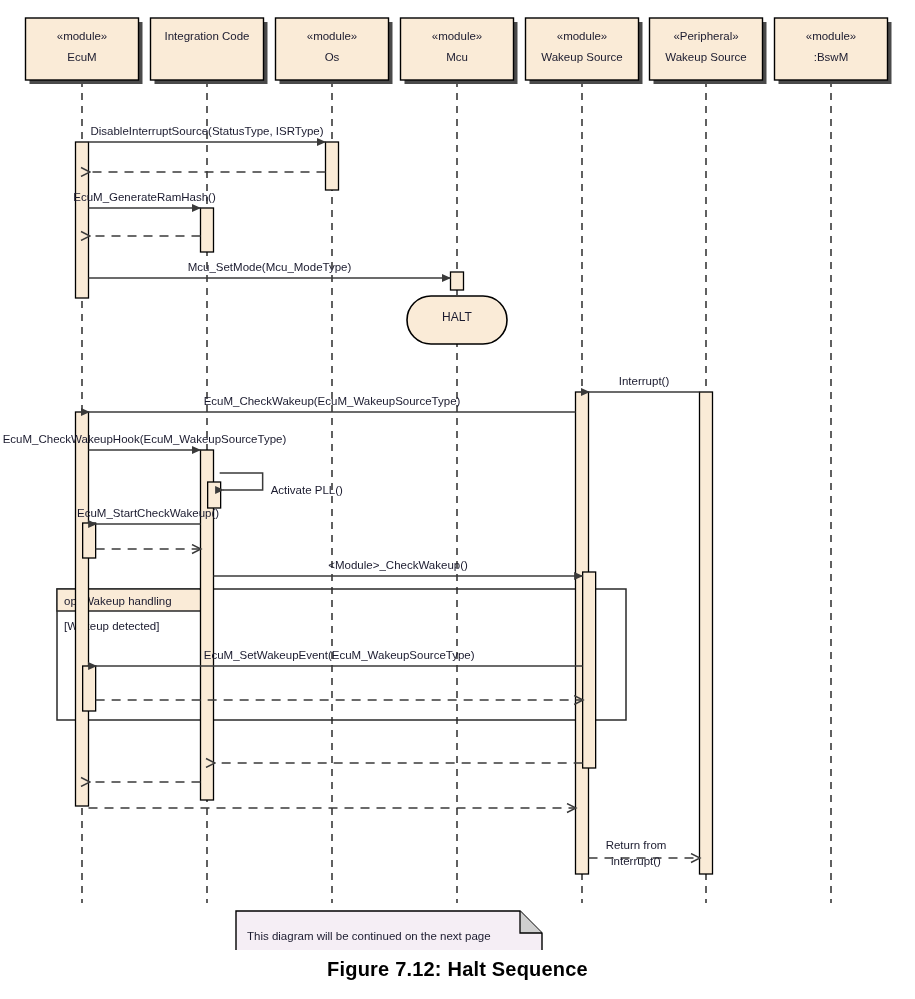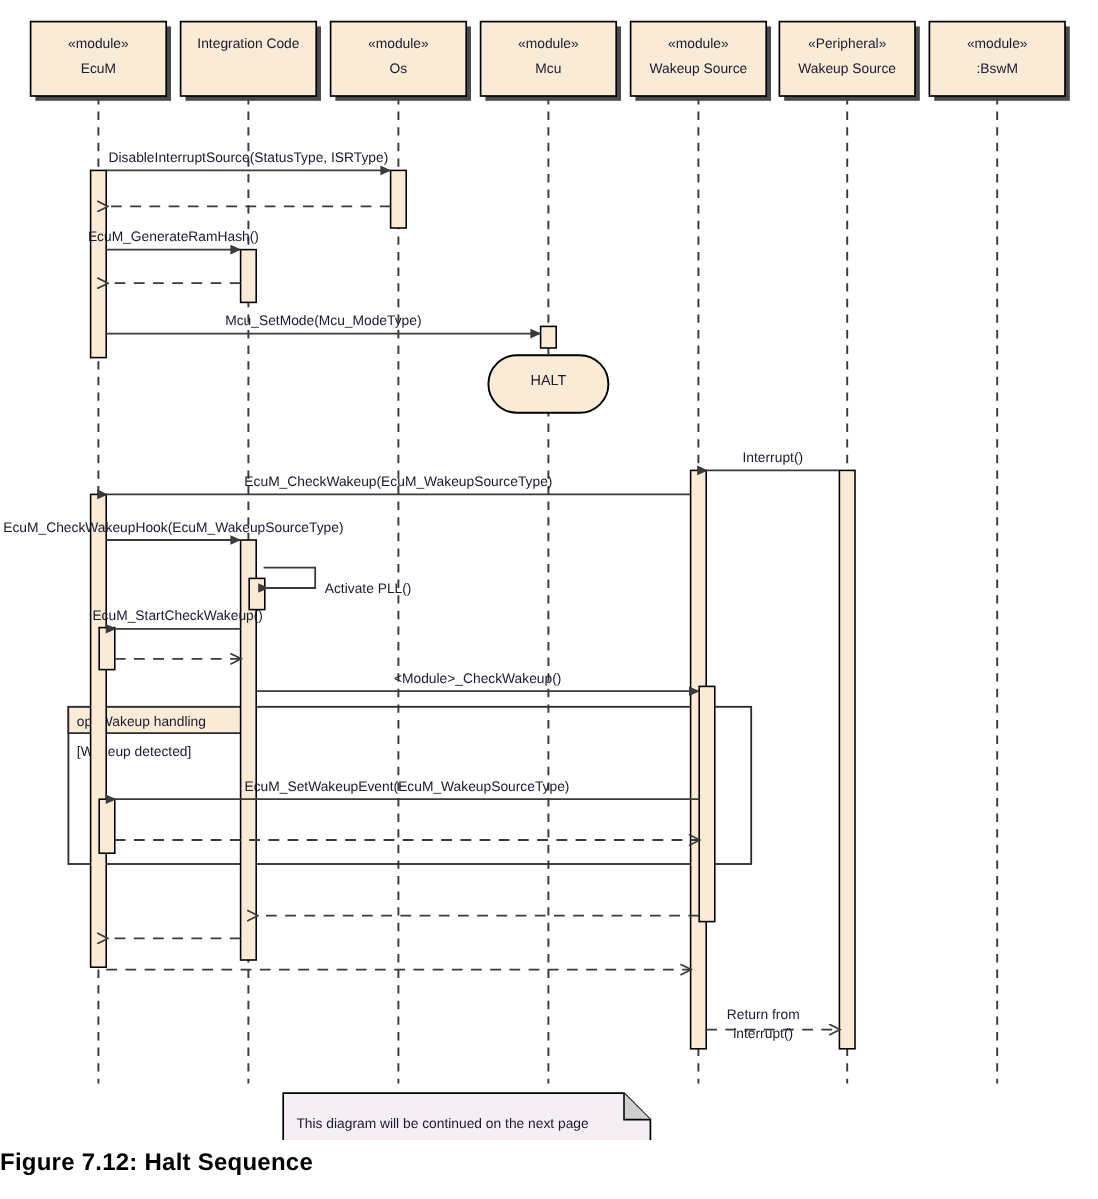--- a/index.html
+++ b/index.html
@@ -1,20 +1,20 @@
 <!DOCTYPE html>
 <html><head>
 <meta charset="utf-8">
 <style>
   html,body{margin:0;padding:0;background:#ffffff;}
   body{width:915px;height:999px;position:relative;
        font-family:"Liberation Sans","DejaVu Sans",sans-serif;
        color:#1a1a2e;overflow:hidden;}
   #diagram{position:absolute;left:0;top:0;width:915px;height:999px;border-radius:15px;}
-  .fig-caption{position:absolute;left:0;top:958px;width:915px;
+  .fig-caption{position:absolute;left:0;top:958px;width:915px;text-align:center;
        font-size:20px;font-weight:bold;color:#000;letter-spacing:.2px;}
   svg{display:block;}
   text{font-family:"Liberation Sans","DejaVu Sans",sans-serif;fill:#1a1a2e;}
 </style>
 </head>
 <body>
 
 <div id="diagram">
   <svg id="svg-root" width="915" height="950" viewBox="0 0 915 950">
       <defs>

